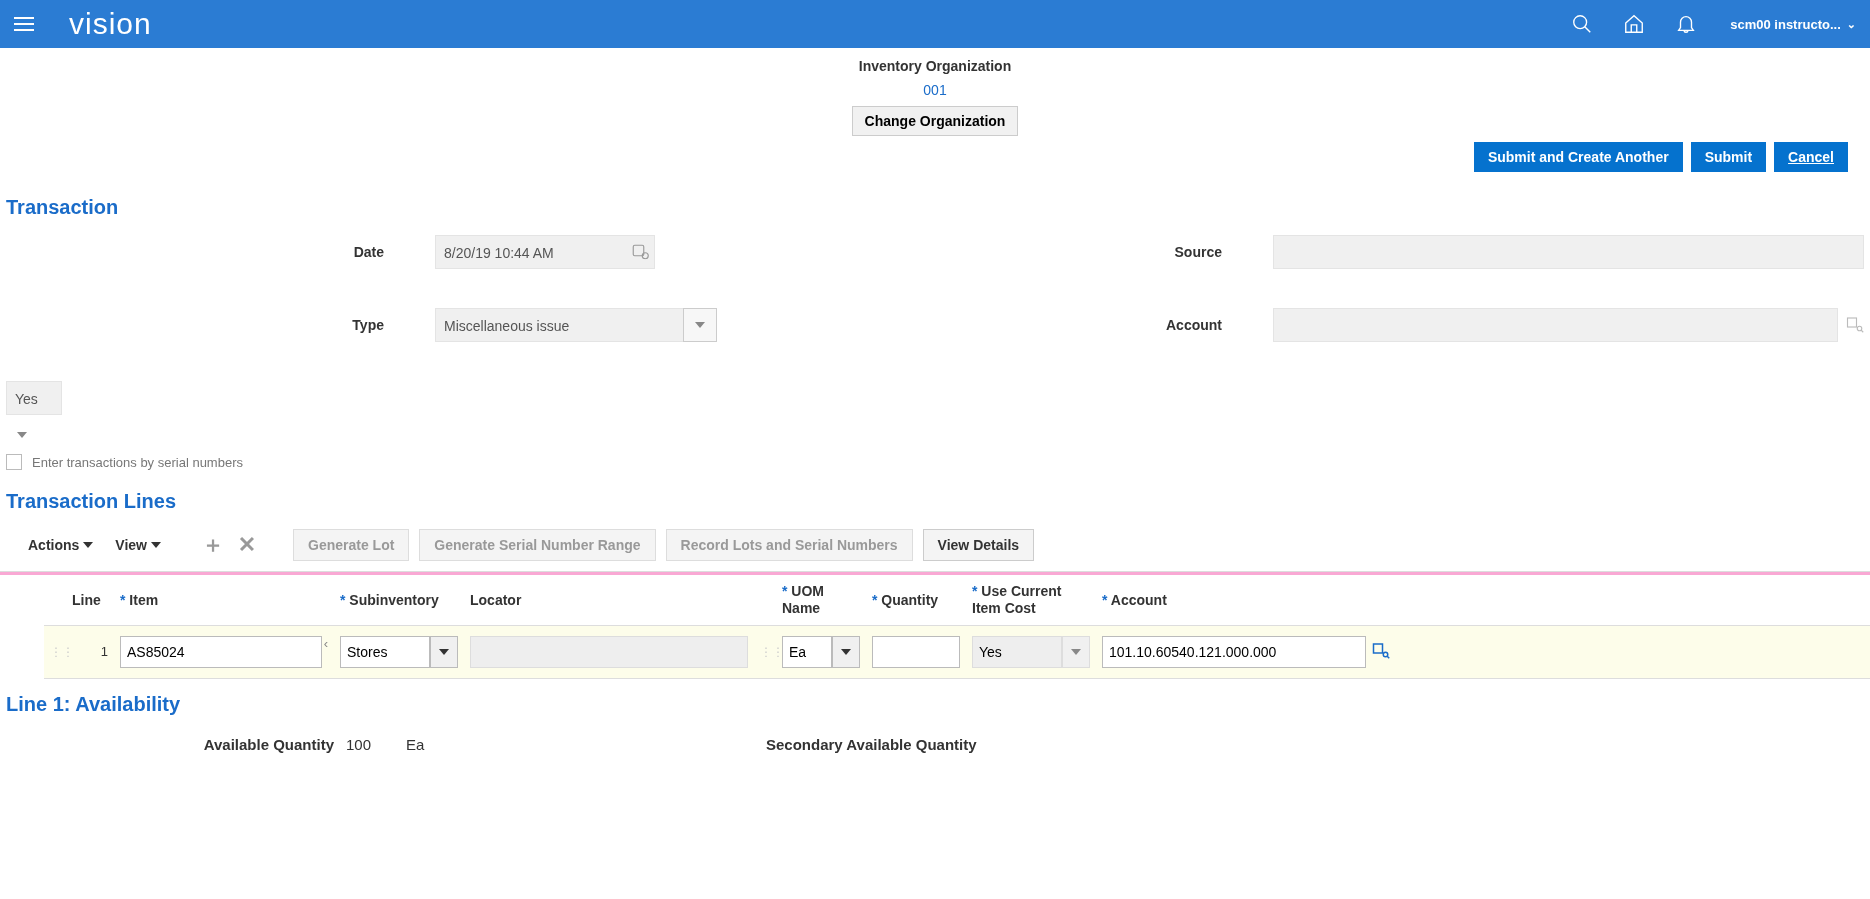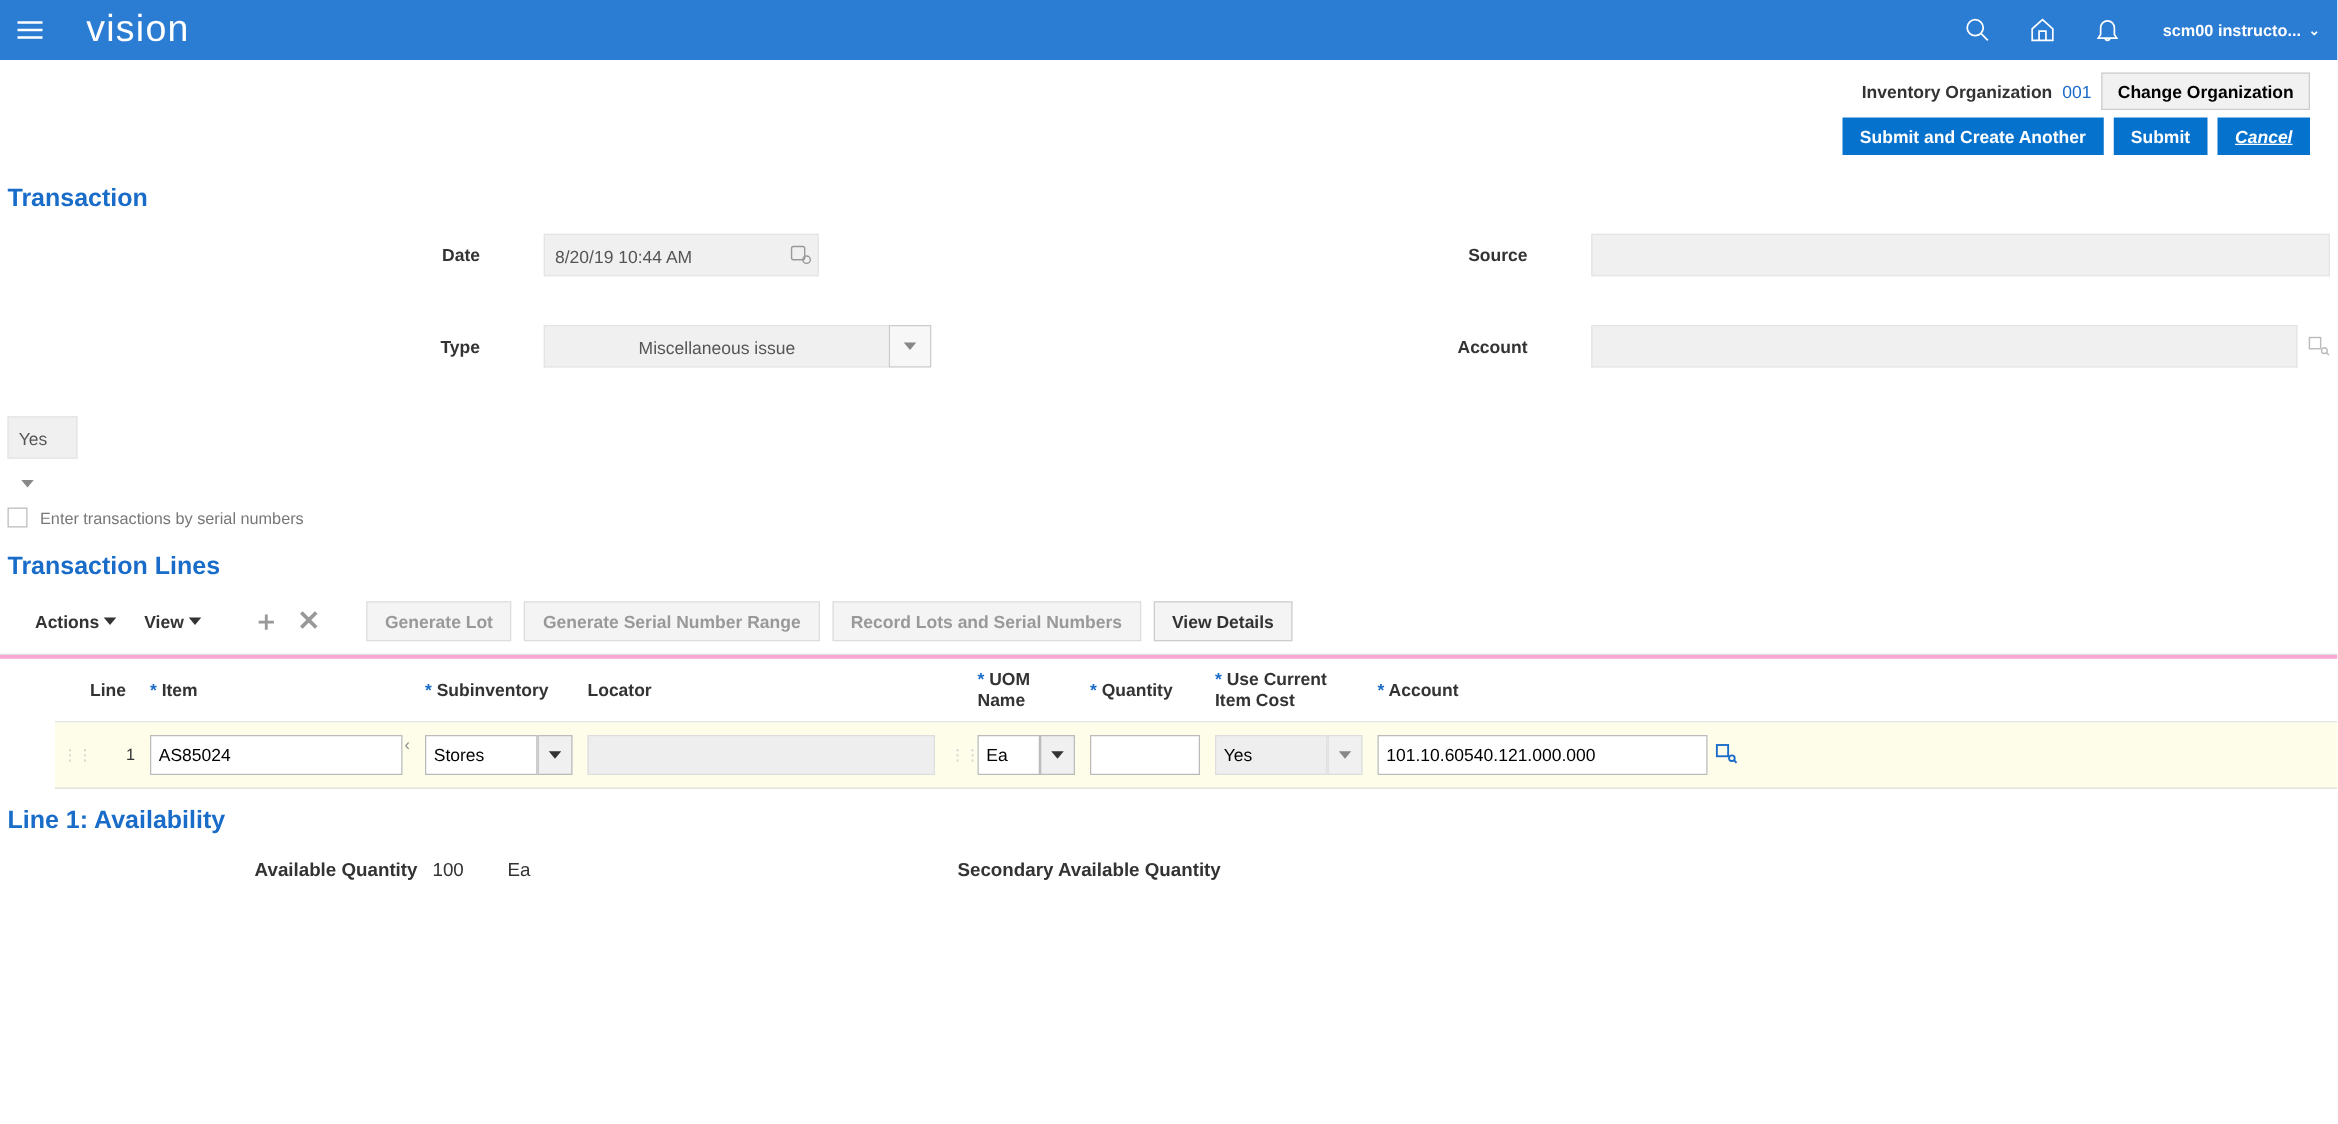--- a/index.html
+++ b/index.html
@@ -21,62 +21,62 @@
 }
 .hamburger span { display: block; height: 2px; background: #fff; width: 20px; }
 .logo { font-size: 30px; font-weight: 400; letter-spacing: 1px; margin-left: 31px; font-family: "Segoe UI", Arial, sans-serif; }
 .topbar-spacer { flex: 1; }
 .topbar-icon { width: 24px; height: 24px; margin: 0 14px; cursor: pointer; display:flex; align-items:center; justify-content:center; }
 .topbar-icon svg { stroke: #fff; fill: none; stroke-width: 1.5; }
 .user-menu { font-weight: bold; margin-left: 18px; cursor: pointer; display:flex; align-items:center; gap:6px;}
 
 
 .org-row {
-  display: flex; justify-content: flex-end; align-items: center;
-  padding: 10px 22px 0 22px; gap: 8px; font-size: 14px;
+  display: flex; align-items: center;
+  padding: 10px 22px 0 22px; gap: 8px; font-size: 14px; flex-direction: column;
 }
 .org-row .label { font-weight: bold; }
 .org-row .val { color: #1a6cc9; }
 .change-org-btn {
   background: #f1f1f1; border: 1px solid #ccc; padding: 6px 12px; font-weight: bold;
   cursor: pointer; font-size: 14px;
 }
 
 
 .title-row {
   display: flex; align-items: center; padding: 6px 22px 10px 6px;
 }
 .page-title { color: #1a6cc9; font-size: 26px; font-weight: 400; }
 .title-spacer { flex: 1; }
 .btn {
   background: #0572ce; color: #fff; border: none; padding: 7px 14px;
   font-weight: bold; font-size: 14px; cursor: pointer; margin-left: 8px;
 }
-.btn.cancel { text-decoration: underline; font-style: italic; }
+.btn.cancel { text-decoration: underline; }
 
 
 .section-header { color: #1a6cc9; font-size: 20px; font-weight: 700; padding: 14px 6px 10px 6px; }
 
 
 .form-grid {
   display: grid;
   grid-template-columns: 390px 530px 230px auto;
   row-gap: 14px;
   align-items: center;
   padding: 6px 6px;
   gap: 39px;
 }
 .form-label { text-align: right; padding-right: 12px; font-weight: bold; font-size: 14px; color:#333;}
 .form-field input[type=text], .form-field .fake-input, .form-field select {
   background: #f0f0f0; border: 1px solid #e4e4e4; height: 34px; padding: 0 8px;
   font-size: 14px; color: #555; width: 100%;
 }
 .date-wrap { position: relative; width: 220px; }
 .date-wrap .cal-icon { position:absolute; right:6px; top:50%; transform:translateY(-50%); color:#888;}
-.type-wrap { position: relative; width: 310px; display:flex;text-align:center;}
+.type-wrap { position: relative; width: 282px; display:flex;}
 .type-wrap .fake-input { flex:1; border-right:none;}
 .type-wrap .dd-btn { width:34px; border:1px solid #ccc; background:#f7f7f7; display:flex; align-items:center; justify-content:center; cursor:pointer;}
 .yn-wrap { width: 56px; display:flex;}
 .yn-wrap .fake-input { flex:1; }
 .checkbox-row { display:flex; align-items:center; gap:10px; color:#777;}
 .checkbox-row .cb { width:16px; height:16px; border:1px solid #bbb; background:#fff;}
 .source-input { width: 270px; }
 .account-wrap { display:flex; align-items:center; gap:8px;}
 .account-wrap .fake-input { width: 270px; }
 

